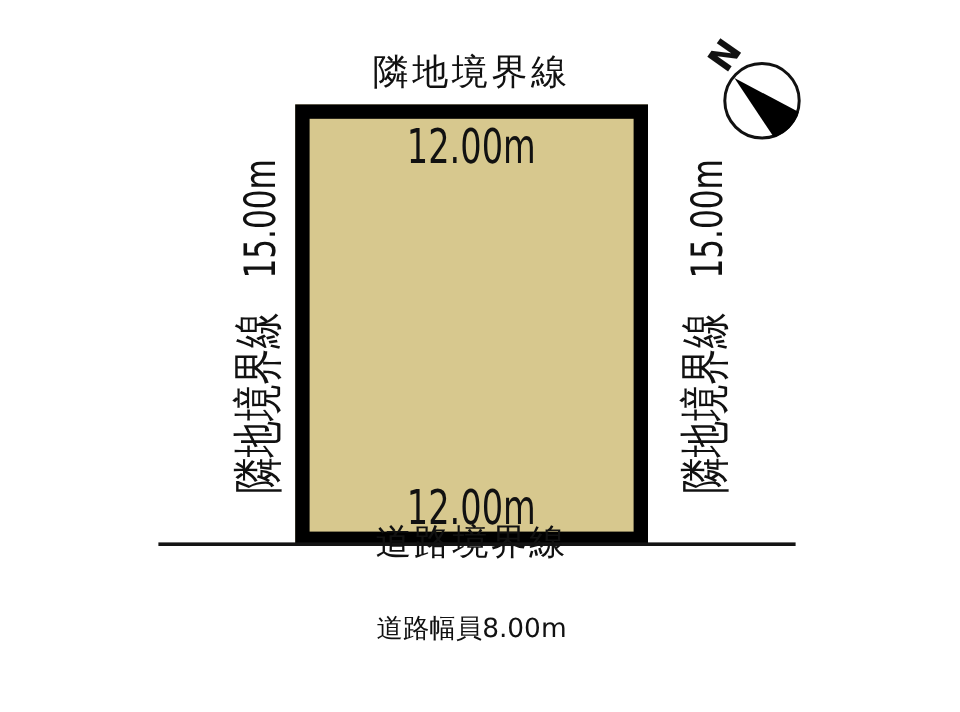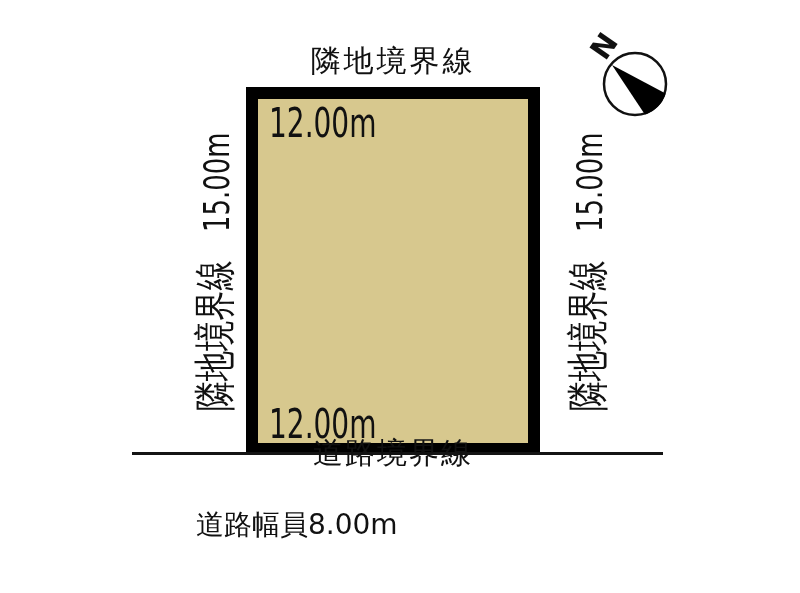--- a/index.html
+++ b/index.html
@@ -11,27 +11,27 @@
   
   #plot{
     left:246px;top:87px;width:294px;height:368px;
     box-sizing:border-box;border:12px solid #000;background:#d7c88e;
   }
   
   #road-line{left:132px;top:452px;width:531px;height:3px;background:#141414;}
   
   .hlabel{left:246px;width:294px;text-align:center;font-size:30px;line-height:34px;
           letter-spacing:3px;white-space:nowrap;}
-  .hdim{left:246px;width:294px;line-height:40px;white-space:nowrap;}
+  .hdim{left:246px;width:294px;text-align:center;line-height:40px;white-space:nowrap;}
   .hdim .num{display:inline-block;font-size:40px;transform:scaleX(0.70);transform-origin:center;}
   #top-boundary-label{top:44px;}
   #top-dimension{top:103px;}
   #bottom-dimension{top:404px;}
   #road-boundary-label{top:436px;letter-spacing:2px;}
-  #road-width-label{left:196px;width:394px;top:508px;text-align:left;font-size:28px;
+  #road-width-label{left:196px;width:394px;top:508px;text-align:center;font-size:22px;
                     line-height:34px;letter-spacing:0;white-space:nowrap;}
   
   .side-label{
     width:420px;height:44px;line-height:44px;text-align:center;white-space:nowrap;
     transform:rotate(-90deg) scaleX(0.72);transform-origin:center;
   }
   .side-label .kanji{font-size:42px;}
   .side-label .dim{font-size:36px;margin-left:34px;}
   #left-boundary{left:5px;top:250px;}
   #right-boundary{left:378px;top:250px;}

